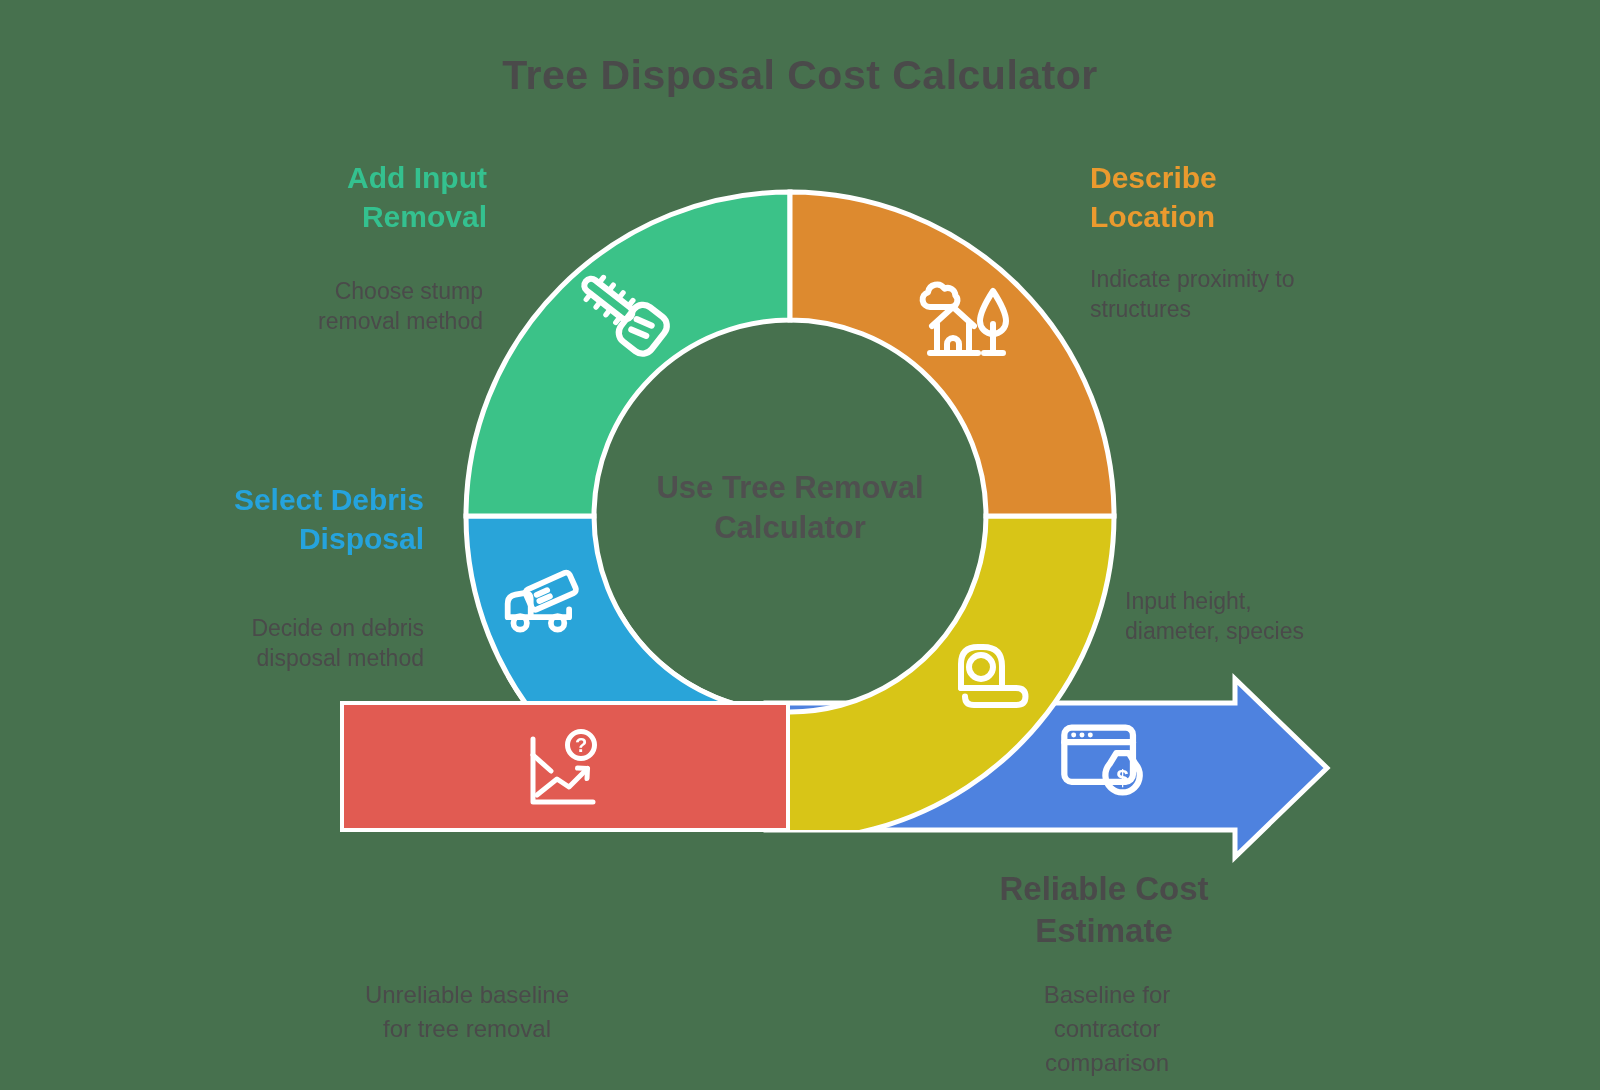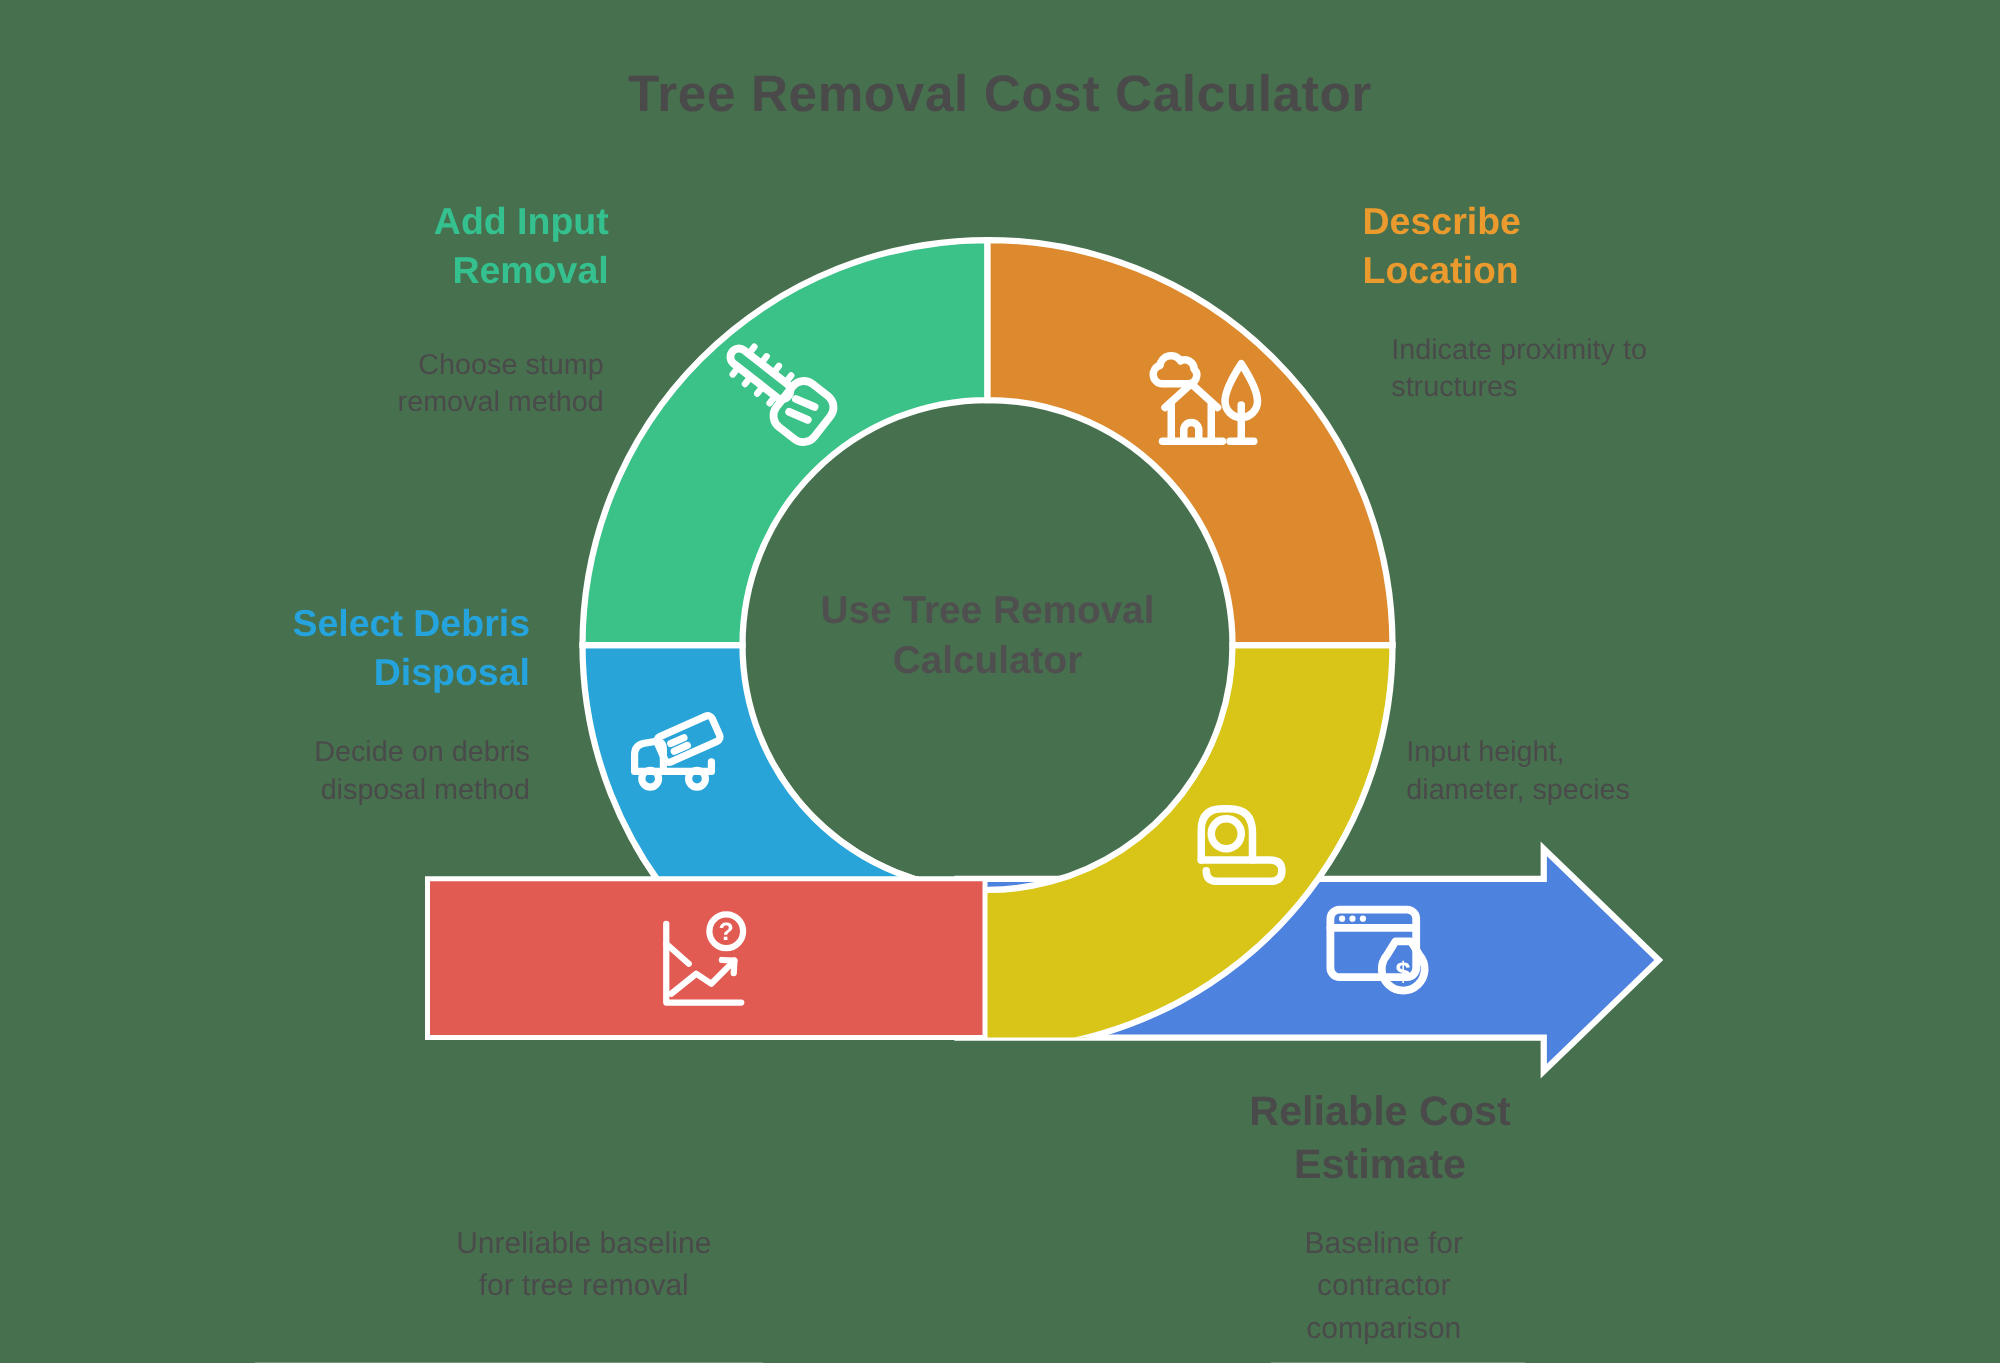--- a/index.html
+++ b/index.html
@@ -118,32 +118,32 @@
   <svg class="icon ic-browser" viewBox="0 0 100 100">
     <rect x="8" y="17" width="66" height="52" rx="7"></rect>
     <path d="M8 31 H74"></path>
     <circle class="dot" cx="17" cy="24" r="2.4"></circle>
     <circle class="dot" cx="25" cy="24" r="2.4"></circle>
     <circle class="dot" cx="33" cy="24" r="2.4"></circle>
     <path d="M58 41.5 H70 L76.5 52 A16.5 16.5 0 1 1 51.5 52 Z" fill="#4e82df"></path>
     <text x="64" y="72" font-size="21" text-anchor="middle">$</text>
   </svg>
 
-  <div class="txt page-title" style="color: rgb(74, 74, 74);">Tree Removal Cost Calculator</div>
+  <div class="txt page-title" style="color: rgb(74, 74, 74);">Tree Disposal Cost Calculator</div>
 
   <div class="txt center-label" style="color: rgb(79, 79, 79);">Use Tree Removal Calculator</div>
 
   <div class="txt step-label ta-r lbl-add-stump" style="color: rgb(52, 193, 143);">Add Input Removal</div>
   <div class="txt step-desc ta-r desc-add-stump" style="color: rgb(74, 74, 74); margin-top: 12px;">Choose stump removal method</div>
 
   <div class="txt step-label lbl-describe" style="color: rgb(235, 154, 46);">Describe Location</div>
-  <div class="txt step-desc desc-describe" style="color: rgb(74, 74, 74); margin-left: 23px;">Indicate proximity to structures</div>
+  <div class="txt step-desc desc-describe" style="color: rgb(74, 74, 74);">Indicate proximity to structures</div>
 
   <div class="txt step-label ta-r lbl-debris" style="color: rgb(37, 163, 221);">Select Debris Disposal</div>
-  <div class="txt step-desc ta-r desc-debris" style="color: rgb(74, 74, 74);">Decide on debris disposal method</div>
+  <div class="txt step-desc ta-r desc-debris" style="color: rgb(74, 74, 74); margin-top: 27px;">Decide on debris disposal method</div>
 
   <div class="txt step-desc desc-tree" style="color: rgb(74, 74, 74);">Input height, diameter, species</div>
 
   <div class="txt big-desc desc-uncertain" style="color: rgb(74, 74, 74);">Unreliable baseline for tree removal</div>
 
   <div class="txt big-label lbl-reliable" style="color: rgb(74, 74, 74);">Reliable Cost Estimate</div>
   <div class="txt big-desc desc-reliable" style="color: rgb(74, 74, 74);">Baseline for contractor comparison</div>
 
 </div>
 

